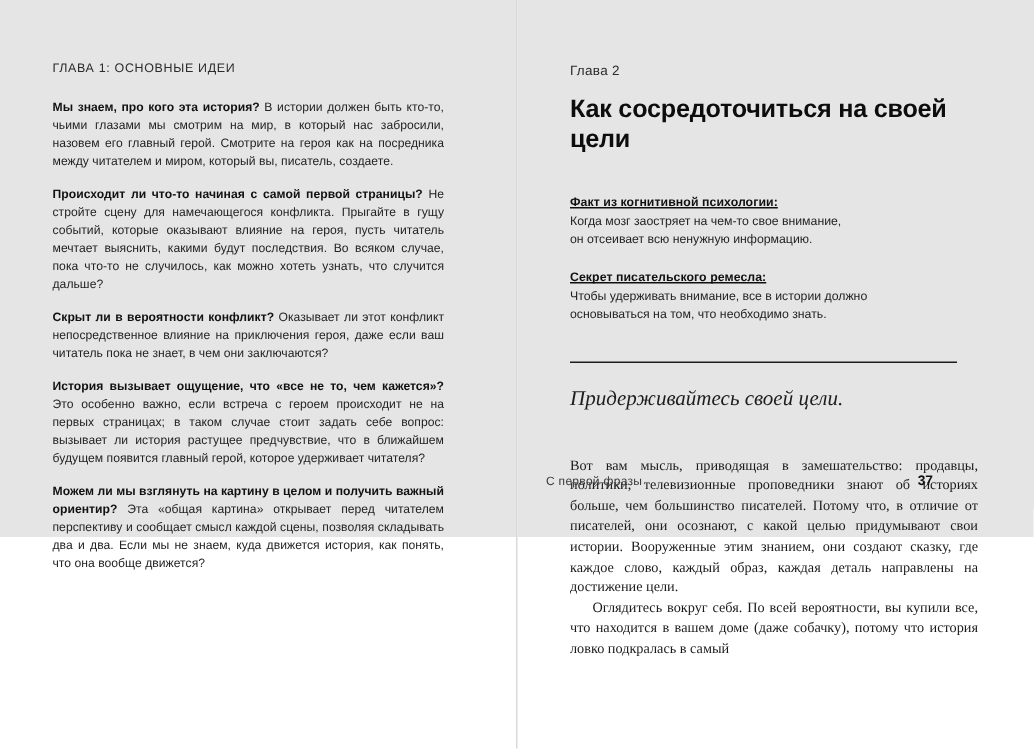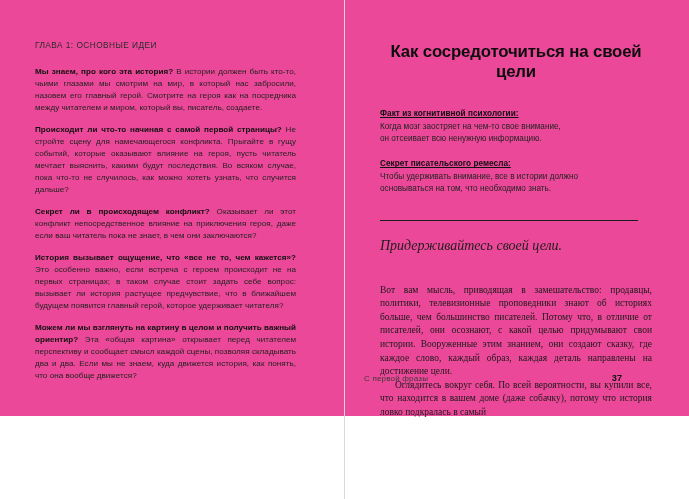--- a/index.html
+++ b/index.html
@@ -31,23 +31,23 @@
     left: 344px;
     top: 0;
     width: 1px;
     height: 499px;
     background: #d9d9d9;
   }
 
   .page {
     position: absolute;
     top: 0;
-    height: 416px;
+    height: 358px;
     box-sizing: border-box;
-    background: #ec4899;
+    background: #e5e5e5;
   }
   #page-left  { left: 0;     width: 344px; }
   #page-right { left: 345px; width: 344px; }
 
   
   .verso-body {
     position: absolute;
     left: 35px;
     top: 40px;
     width: 261px;
@@ -86,21 +86,20 @@
     margin: 0 0 11px 0;
     letter-spacing: 0.2px;
   }
   .chapter-title {
     font-size: 16.8px;
     font-weight: 700;
     color: #0d0d0d;
     margin: 0 0 26px 0;
     letter-spacing: -0.15px;
     line-height: 20px;
-    text-align: center;
   }
   .callout {
     margin: 0 0 13px 0;
     font-size: 8.2px;
     line-height: 12.1px;
     color: #232323;
   }
   .callout .callout-label {
     display: block;
     font-weight: 700;
@@ -180,38 +179,39 @@
 
       <p class="qa">
         <b>Мы знаем, про кого эта история?</b><span> В истории должен быть кто-то, чьими глазами мы смотрим на мир, в который нас забросили, назовем его главный герой. Смотрите на героя как на посредника между читателем и миром, который вы, писатель, создаете.</span>
       </p>
 
       <p class="qa">
         <b>Происходит ли что-то начиная с самой первой страницы?</b><span> Не стройте сцену для намечающегося конфликта. Прыгайте в гущу событий, которые оказывают влияние на героя, пусть читатель мечтает выяснить, какими будут последствия. Во всяком случае, пока что-то не случилось, как можно хотеть узнать, что случится дальше?</span>
       </p>
 
       <p class="qa">
-        <b>Секрет ли в происходящем конфликт?</b><span> Оказывает ли этот конфликт непосредственное влияние на приключения героя, даже если ваш читатель пока не знает, в чем они заключаются?</span>
+        <b>Скрыт ли в вероятности конфликт?</b><span> Оказывает ли этот конфликт непосредственное влияние на приключения героя, даже если ваш читатель пока не знает, в чем они заключаются?</span>
       </p>
 
 
       <p class="qa">
         <b>История вызывает ощущение, что «все не то, чем кажется»?</b><span> Это особенно важно, если встреча с героем происходит не на первых страницах; в таком случае стоит задать себе вопрос: вызывает ли история растущее предчувствие, что в ближайшем будущем появится главный герой, которое удерживает читателя?</span>
       </p>
 
       <p class="qa">
         <b>Можем ли мы взглянуть на картину в целом и получить важный ориентир?</b><span> Эта «общая картина» открывает перед читателем перспективу и сообщает смысл каждой сцены, позволяя складывать два и два. Если мы не знаем, куда движется история, как понять, что она вообще движется?</span>
       </p>
 
     </div>
   </div>
 
   <div class="page" id="page-right">
     <div class="recto-body">
 
+      <div class="chapter-kicker">Глава 2</div>
 
       <h1 class="chapter-title">Как сосредоточиться на своей цели</h1>
 
       <div class="callout">
         <span class="callout-label">Факт из когнитивной психологии:</span>
         <span class="callout-line">Когда мозг заостряет на чем-то свое внимание,</span>
         <span class="callout-line">он отсеивает всю ненужную информацию.</span>
       </div>
 
       <div class="callout">

